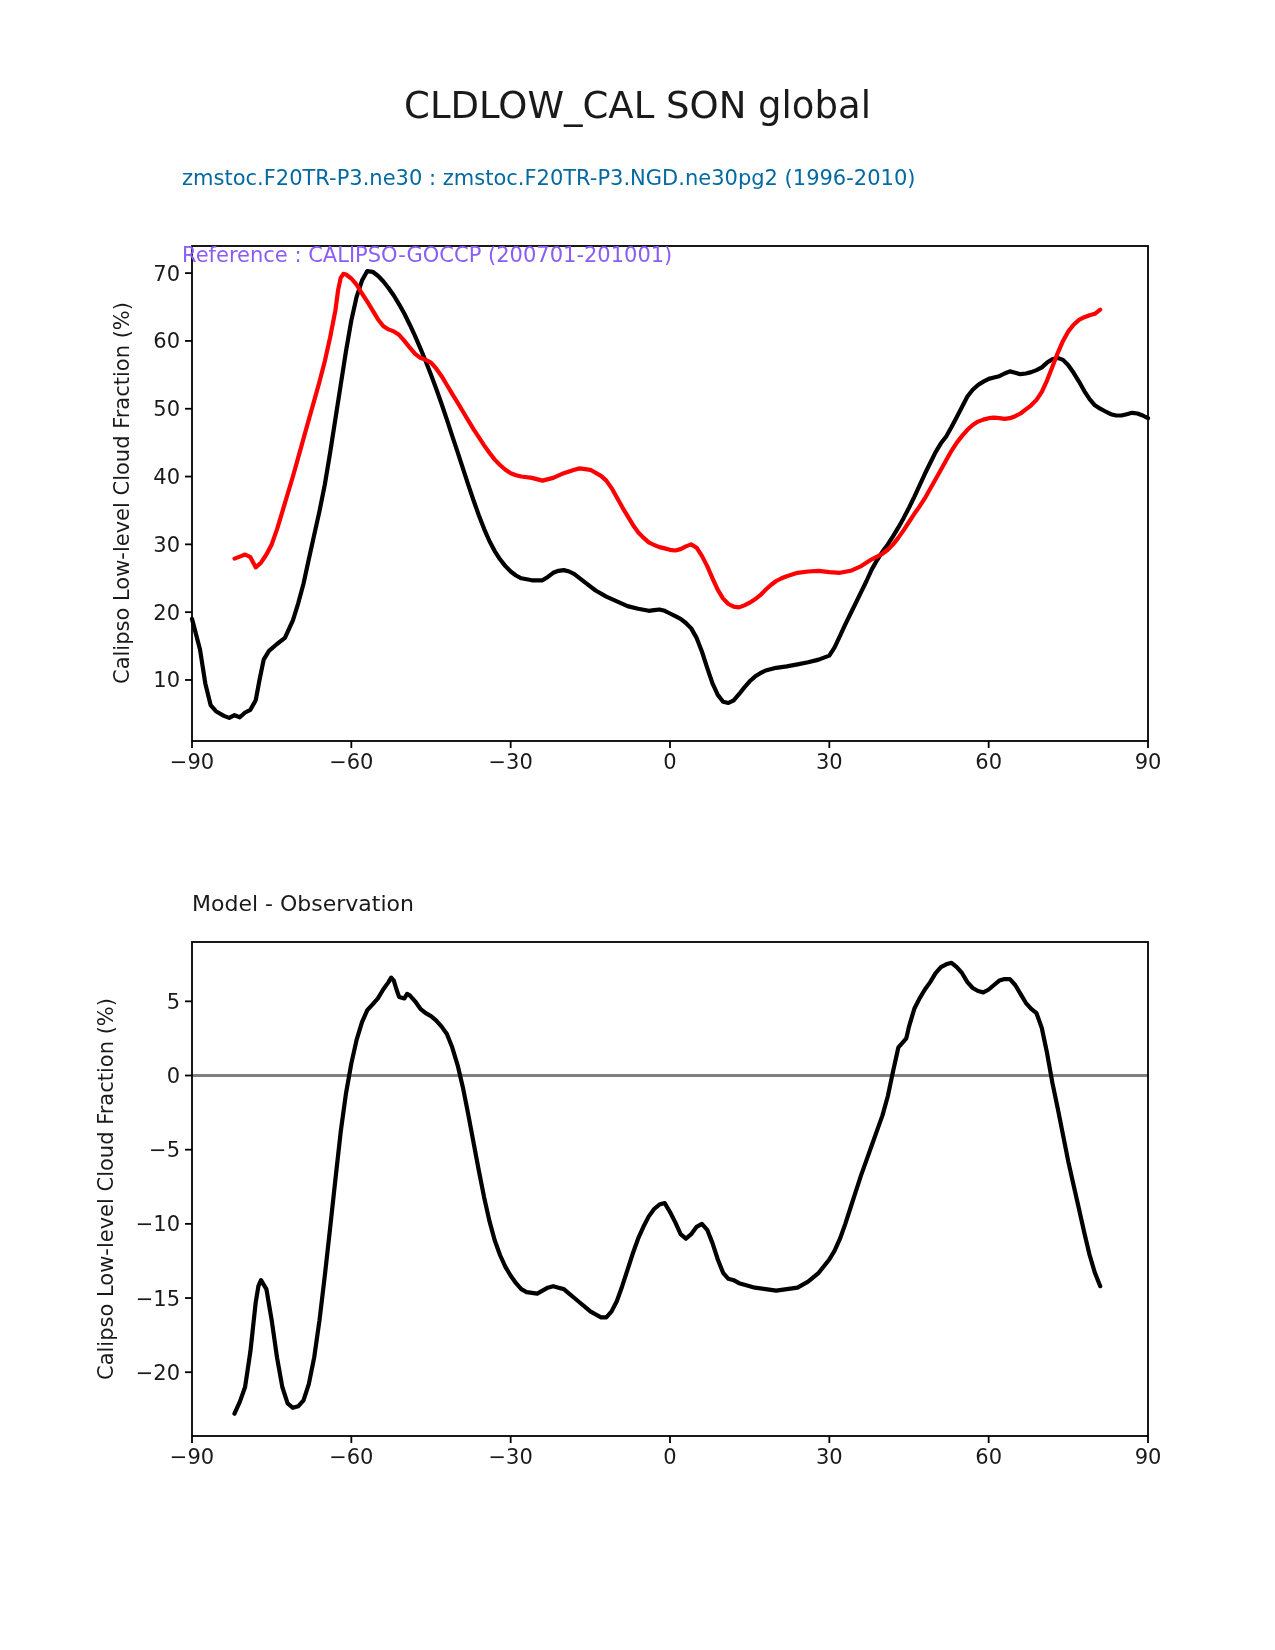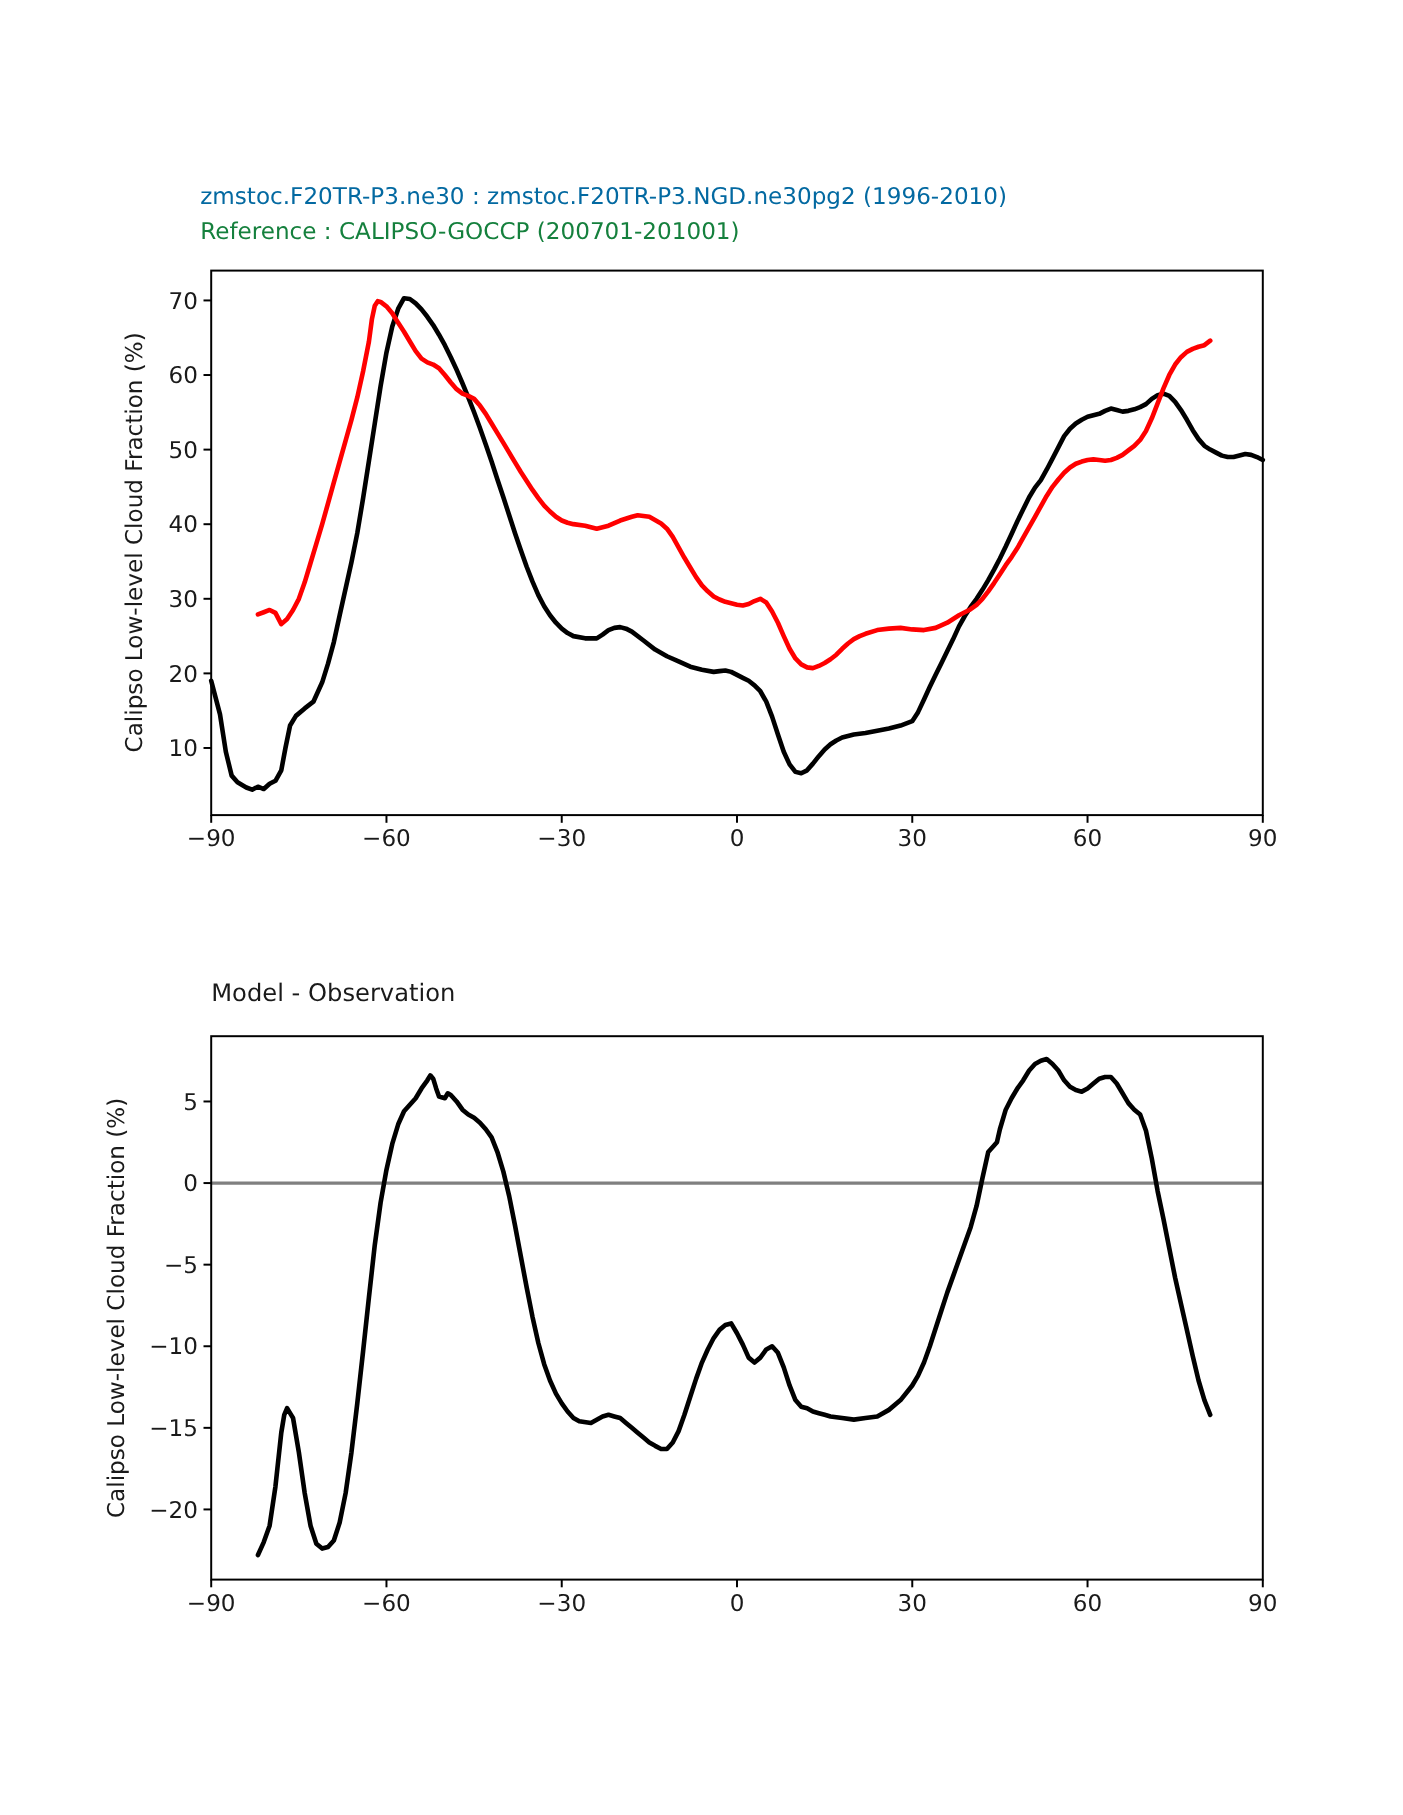--- a/index.html
+++ b/index.html
@@ -79,23 +79,24 @@
         <text x="180" y="1157.1876876876877" text-anchor="end" font-size="21" fill="#1a1a1a">−5</text>
         <line x1="185" y1="1223.8618618618618" x2="192" y2="1223.8618618618618" stroke="#000" stroke-width="1.8"></line>
         <text x="180" y="1231.3618618618618" text-anchor="end" font-size="21" fill="#1a1a1a">−10</text>
         <line x1="185" y1="1298.036036036036" x2="192" y2="1298.036036036036" stroke="#000" stroke-width="1.8"></line>
         <text x="180" y="1305.536036036036" text-anchor="end" font-size="21" fill="#1a1a1a">−15</text>
         <line x1="185" y1="1372.2102102102103" x2="192" y2="1372.2102102102103" stroke="#000" stroke-width="1.8"></line>
         <text x="180" y="1379.7102102102103" text-anchor="end" font-size="21" fill="#1a1a1a">−20</text>
       </g>
   </svg>
 
+  <div id="figure-title" class="abs">CLDLOW_CAL SON global</div>
 
   <div id="legend-model" class="abs" style="color: #0369a1;">zmstoc.F20TR-P3.ne30 : zmstoc.F20TR-P3.NGD.ne30pg2 (1996-2010)</div>
 
-  <div id="legend-reference" class="abs" style="color: #15803d;">Reference : CALIPSO-GOCCP (200701-201001)</div>
+  <div id="legend-reference" class="abs" style="color: #8b5cf6; margin-top: 45px;">Reference : CALIPSO-GOCCP (200701-201001)</div>
 
   <div id="bottom-title" class="abs">Model - Observation</div>
 
   <div id="ylabel-top" class="abs ylabel">Calipso Low-level Cloud Fraction (%)</div>
 
   <div id="ylabel-bottom" class="abs ylabel">Calipso Low-level Cloud Fraction (%)</div>
 </div>
 
 </body></html>

